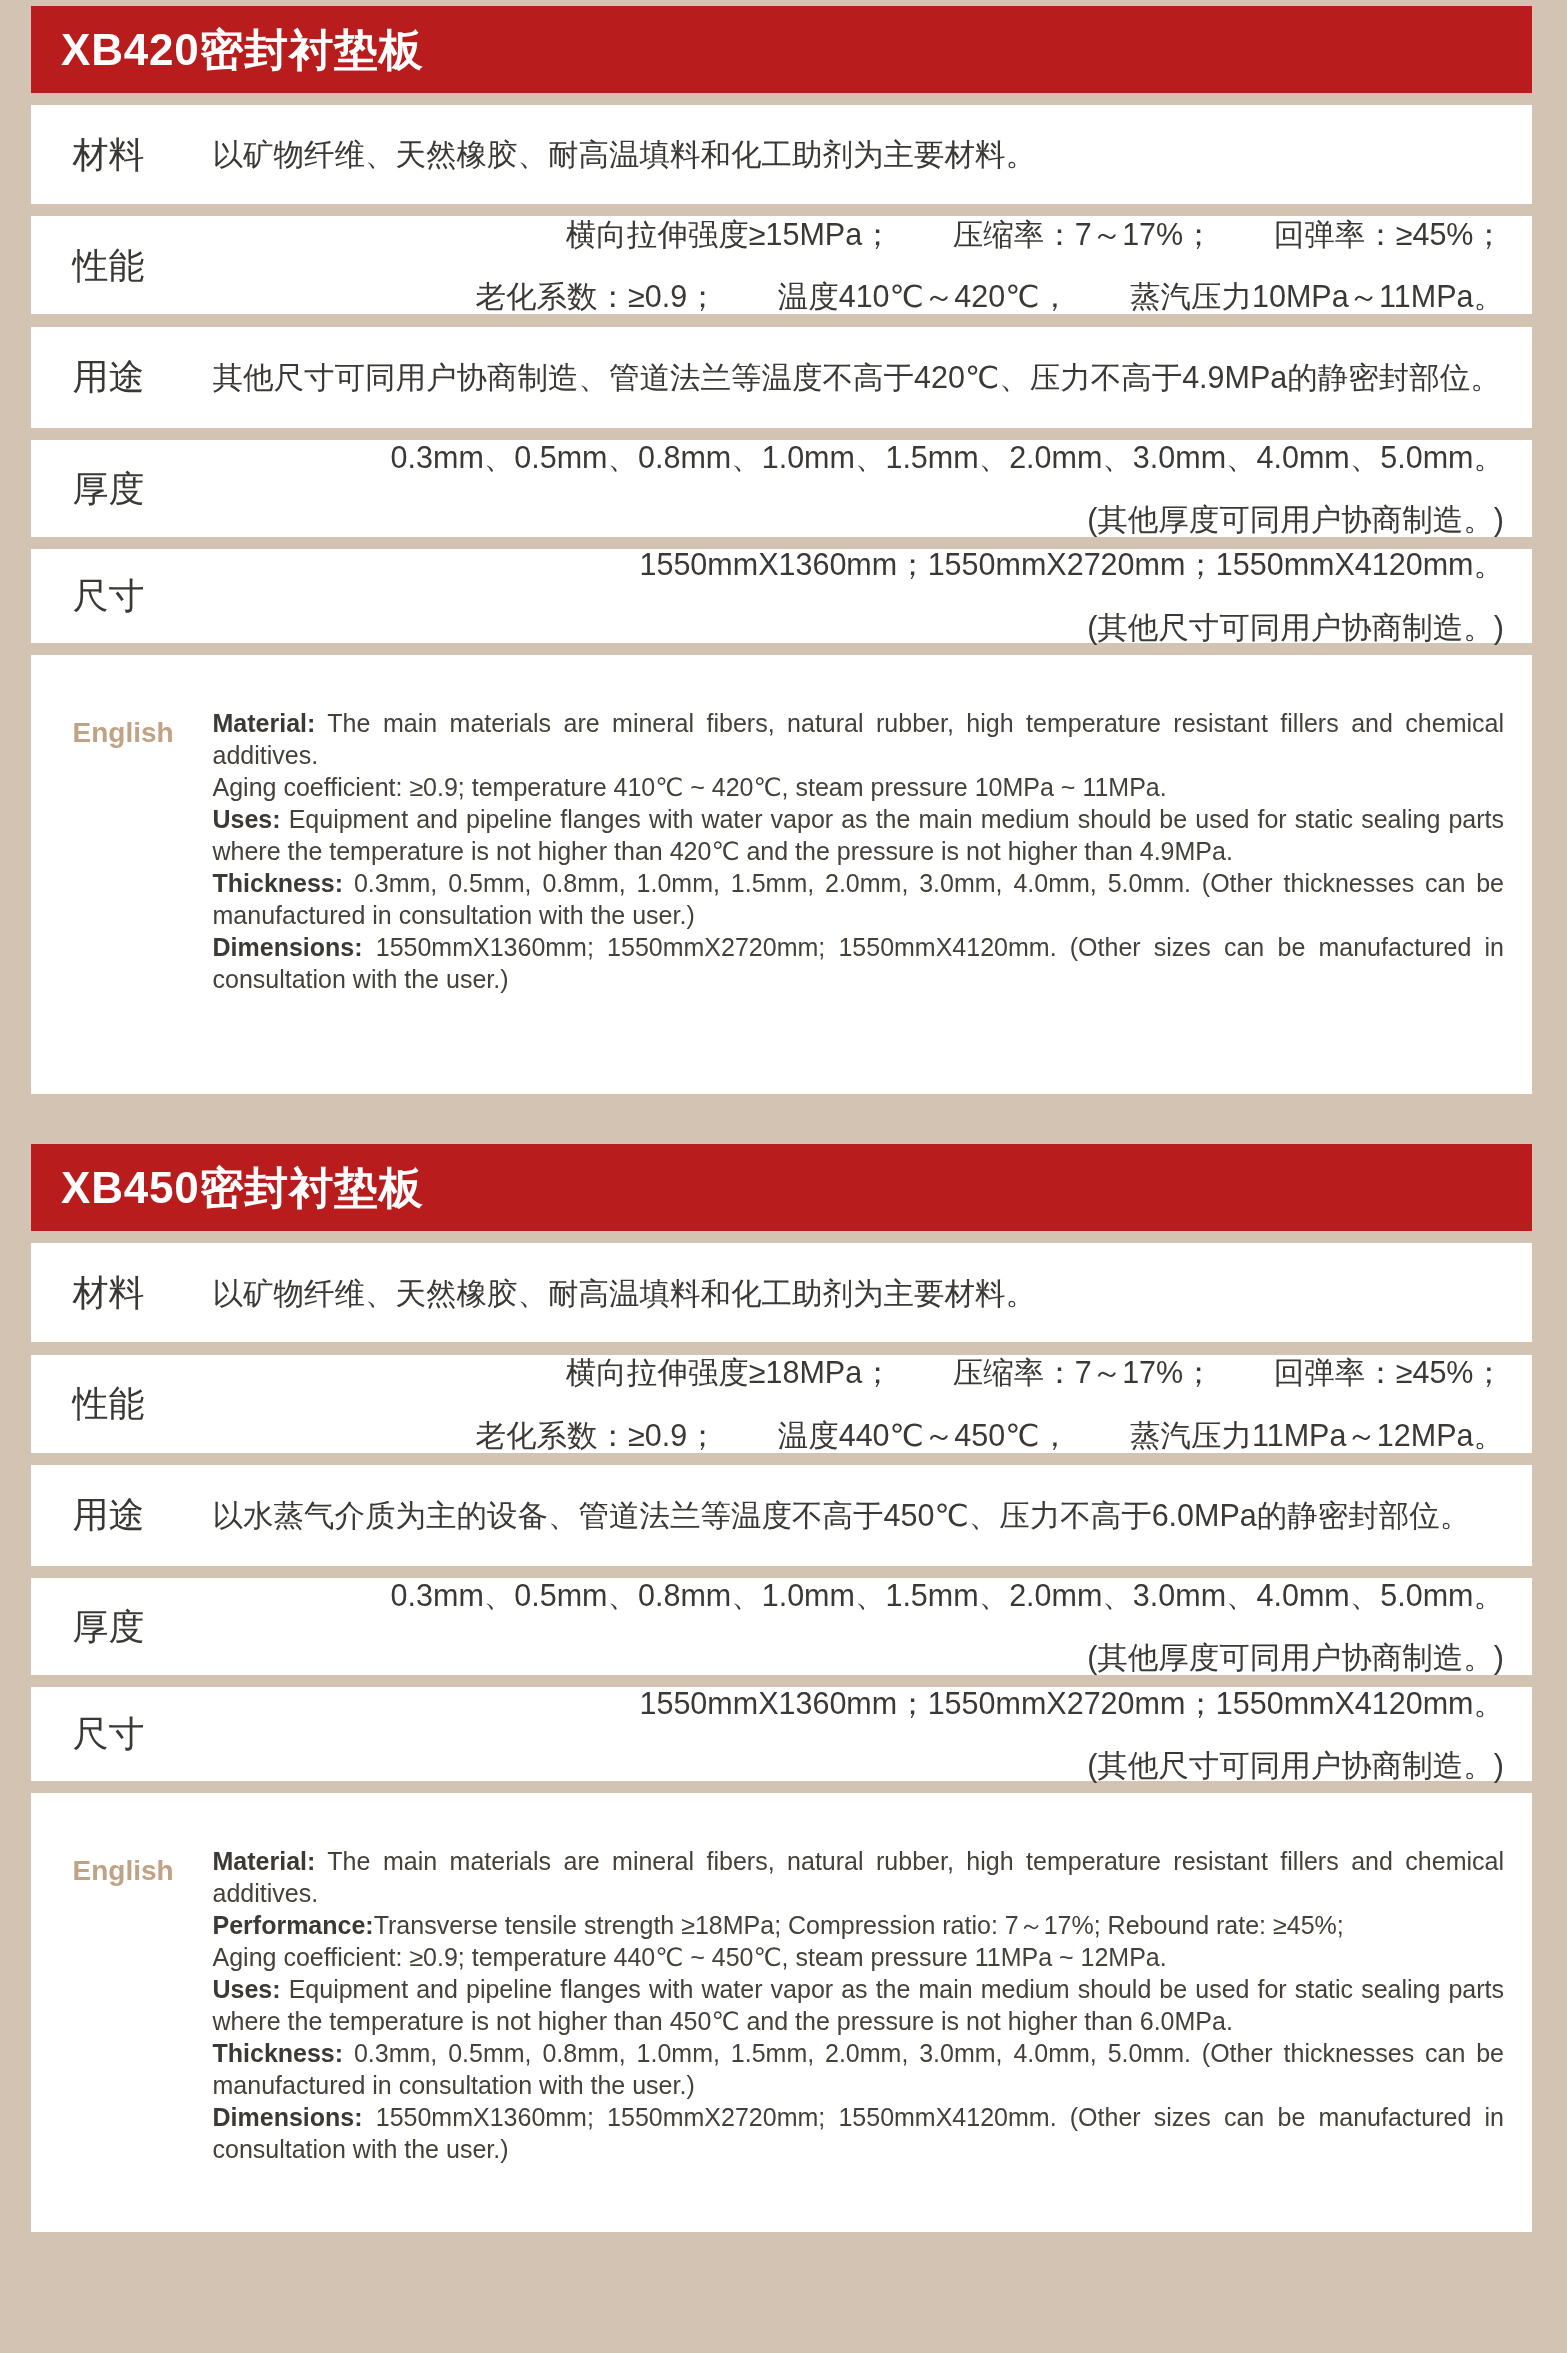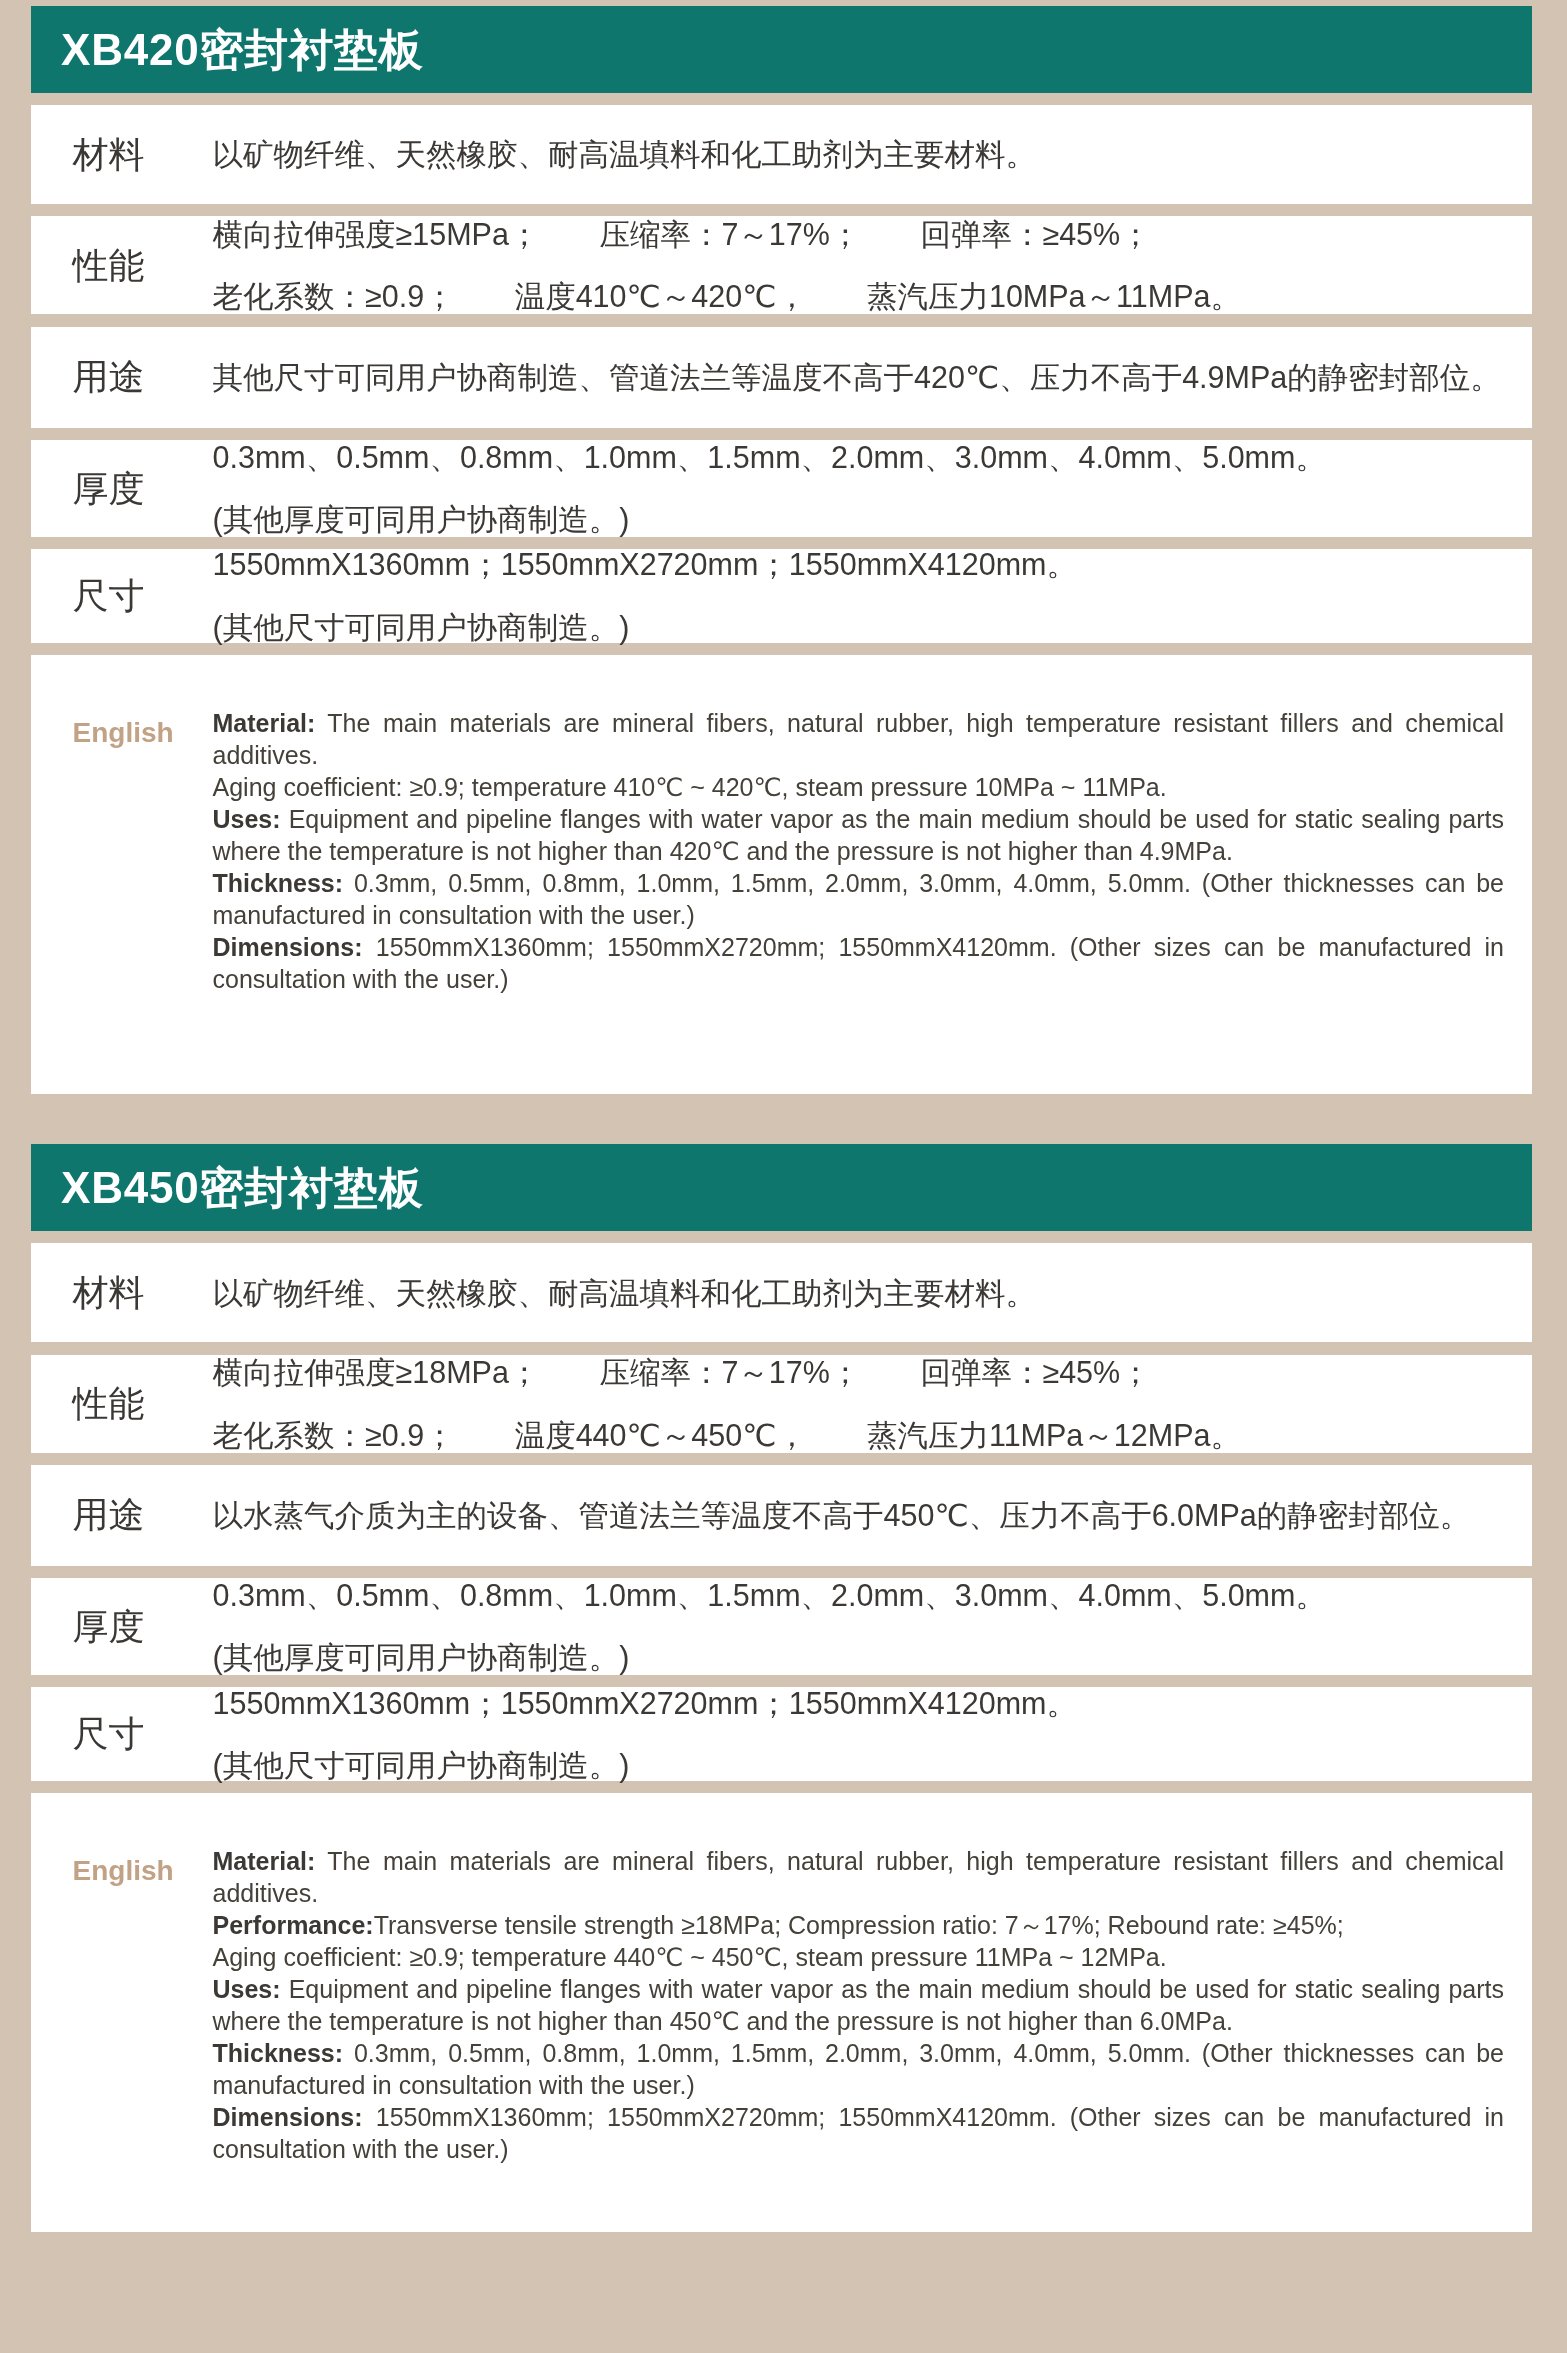--- a/index.html
+++ b/index.html
@@ -14,21 +14,21 @@
     width: 1568px;
     height: 2354px;
     padding: 6.1px 36px 0 30.5px;
     overflow: hidden;
   }
   .product-block { width: 100%; }
   .product-block + .product-block { margin-top: 50px; }
 
   .block-header {
     height: 87px;
-    background: #0f766e;
+    background: #b91c1c;
     display: flex;
     align-items: center;
     padding-left: 30.5px;
     margin-bottom: 12.2px;
   }
   .block-title {
     margin: 0;
     color: #ffffff;
     font-size: 44px;
     font-weight: bold;
@@ -58,21 +58,21 @@
     font-weight: 500;
     color: #3b3835;
     line-height: 1.2;
   }
   .row-material  { height: 99px; }
   .row-perf      { height: 98px; }
   .row-usage     { height: 101px; }
   .row-thickness { height: 97px; }
   .row-size      { height: 94px; }
 
-  .two-line { display: flex; flex-direction: column; gap: 26px; }
+  .two-line { display: flex; flex-direction: column; gap: 26px; align-items: flex-end; }
   .seg-line { display: flex; gap: 60px; flex-wrap: nowrap; white-space: nowrap; }
 
   .row-english {
     min-height: 439px;
     align-items: flex-start;
     padding-top: 52px;
     padding-bottom: 36px;
     margin-bottom: 0;
   }
   .en-label {

